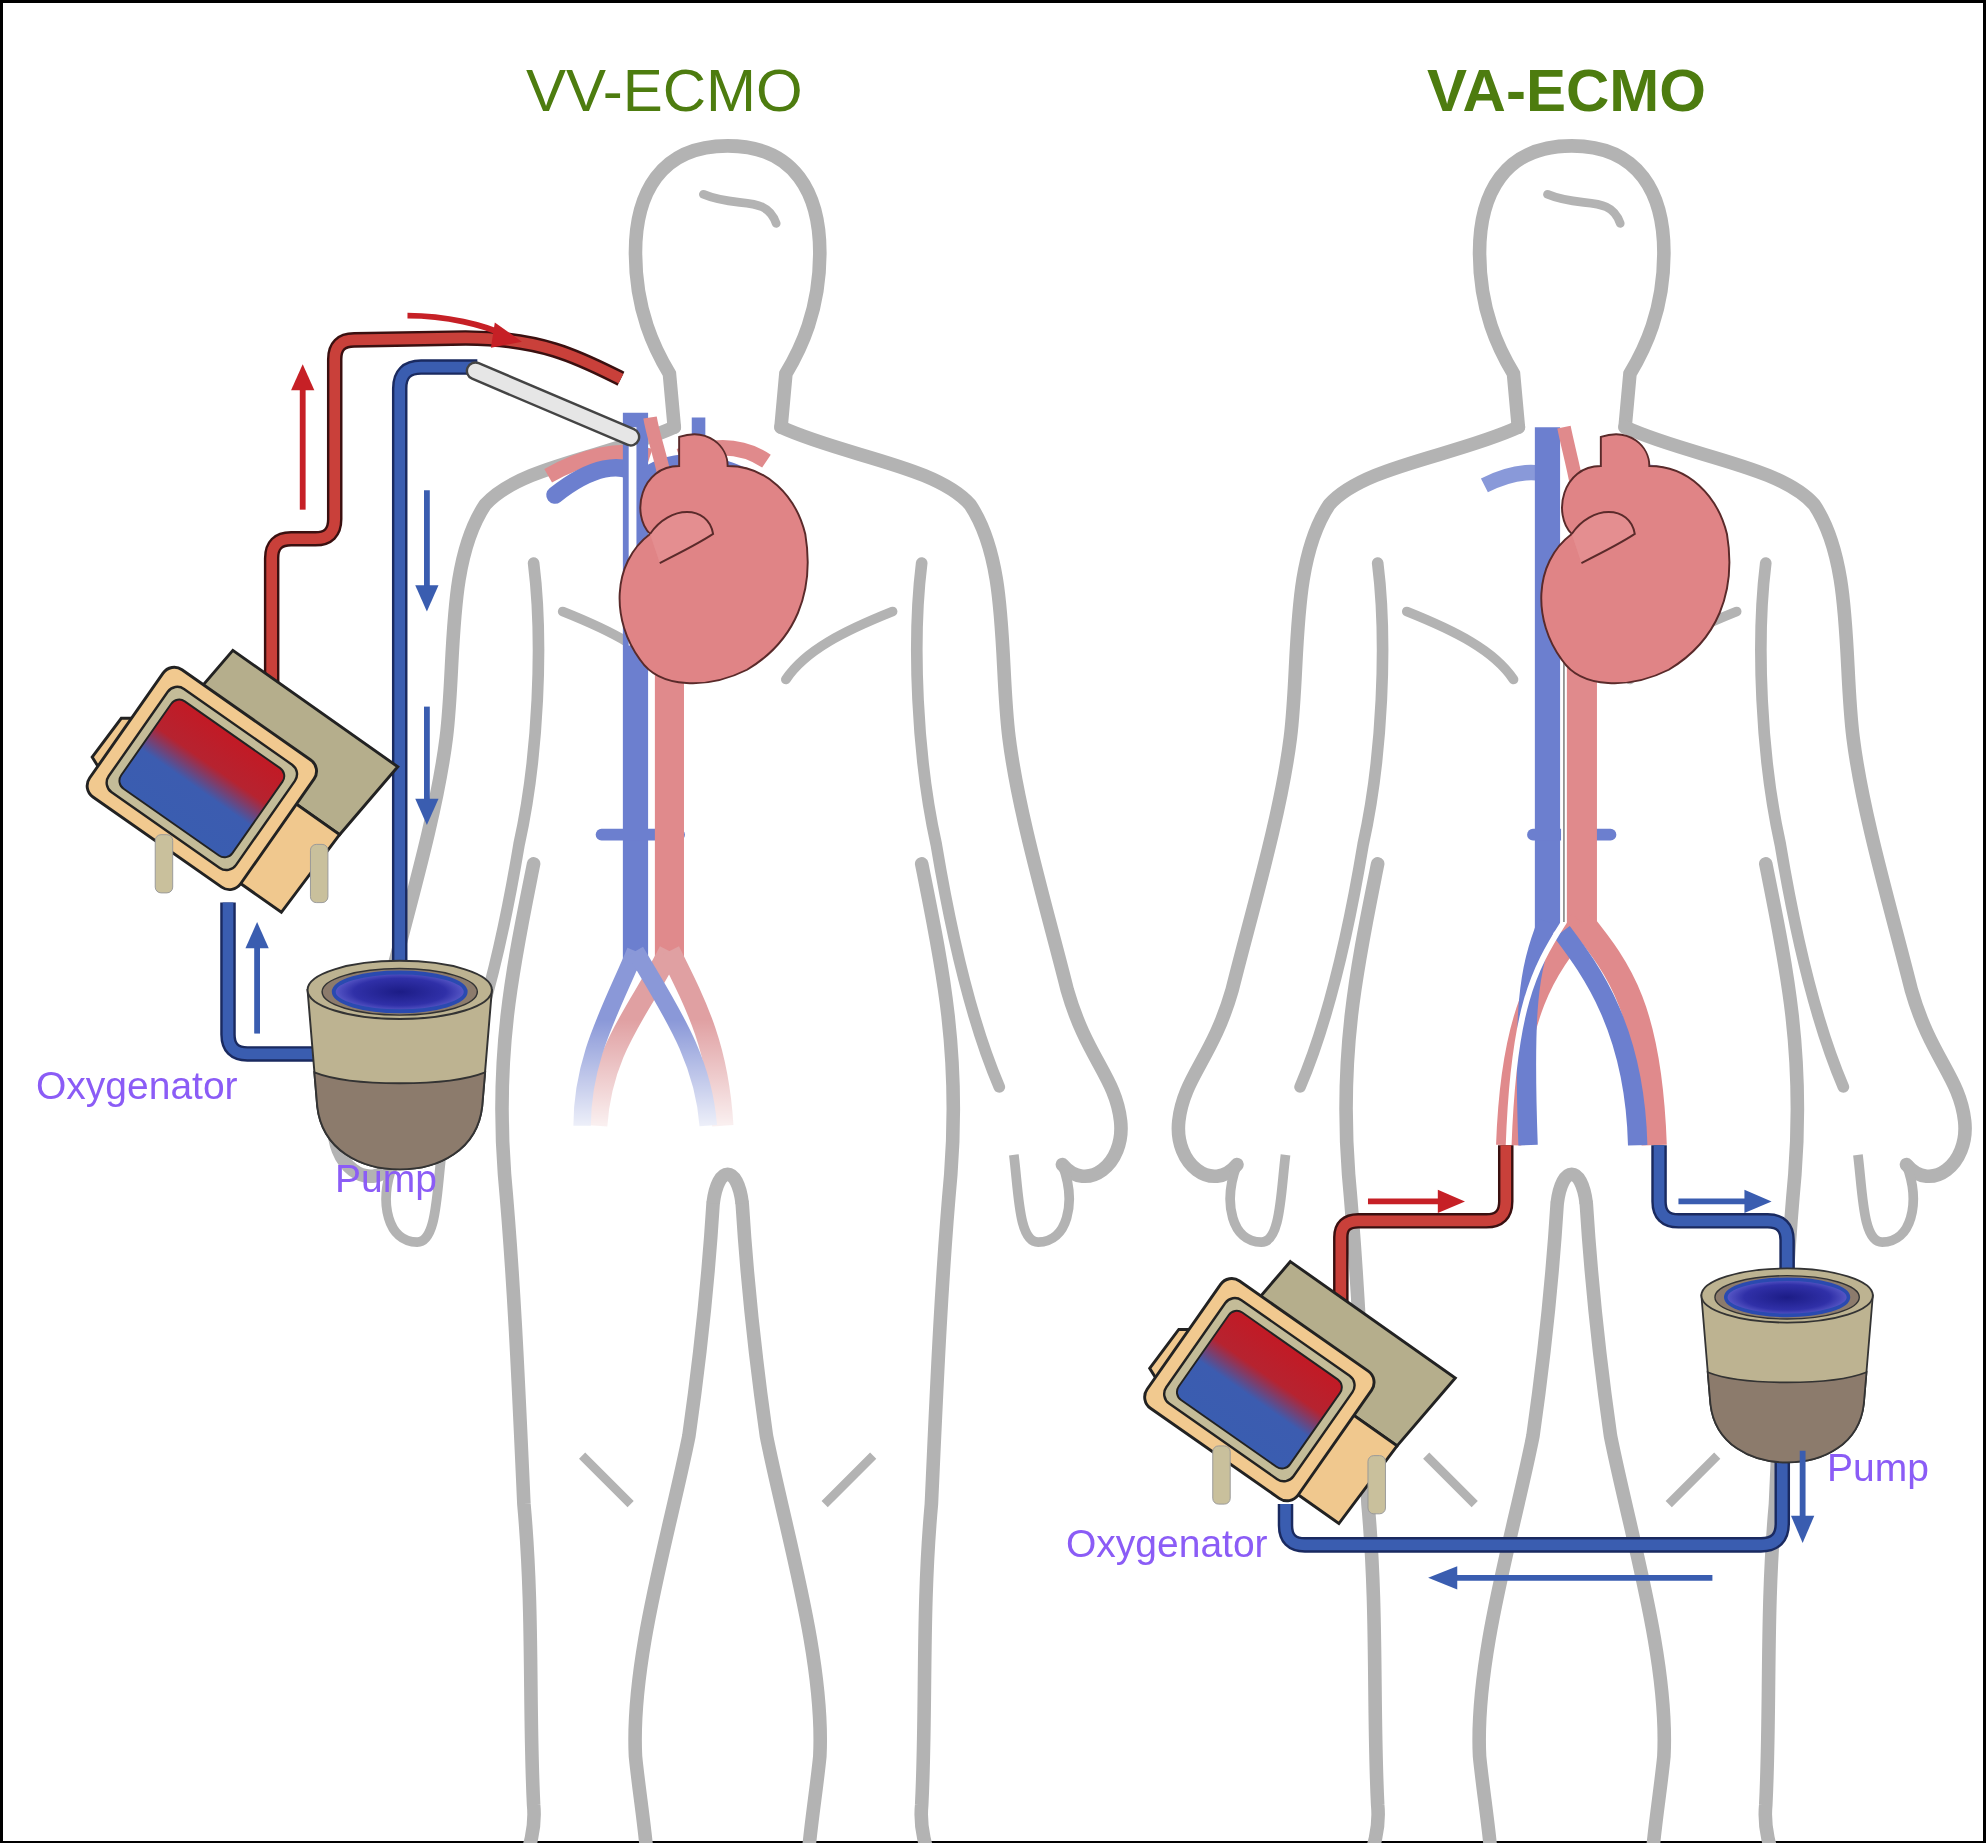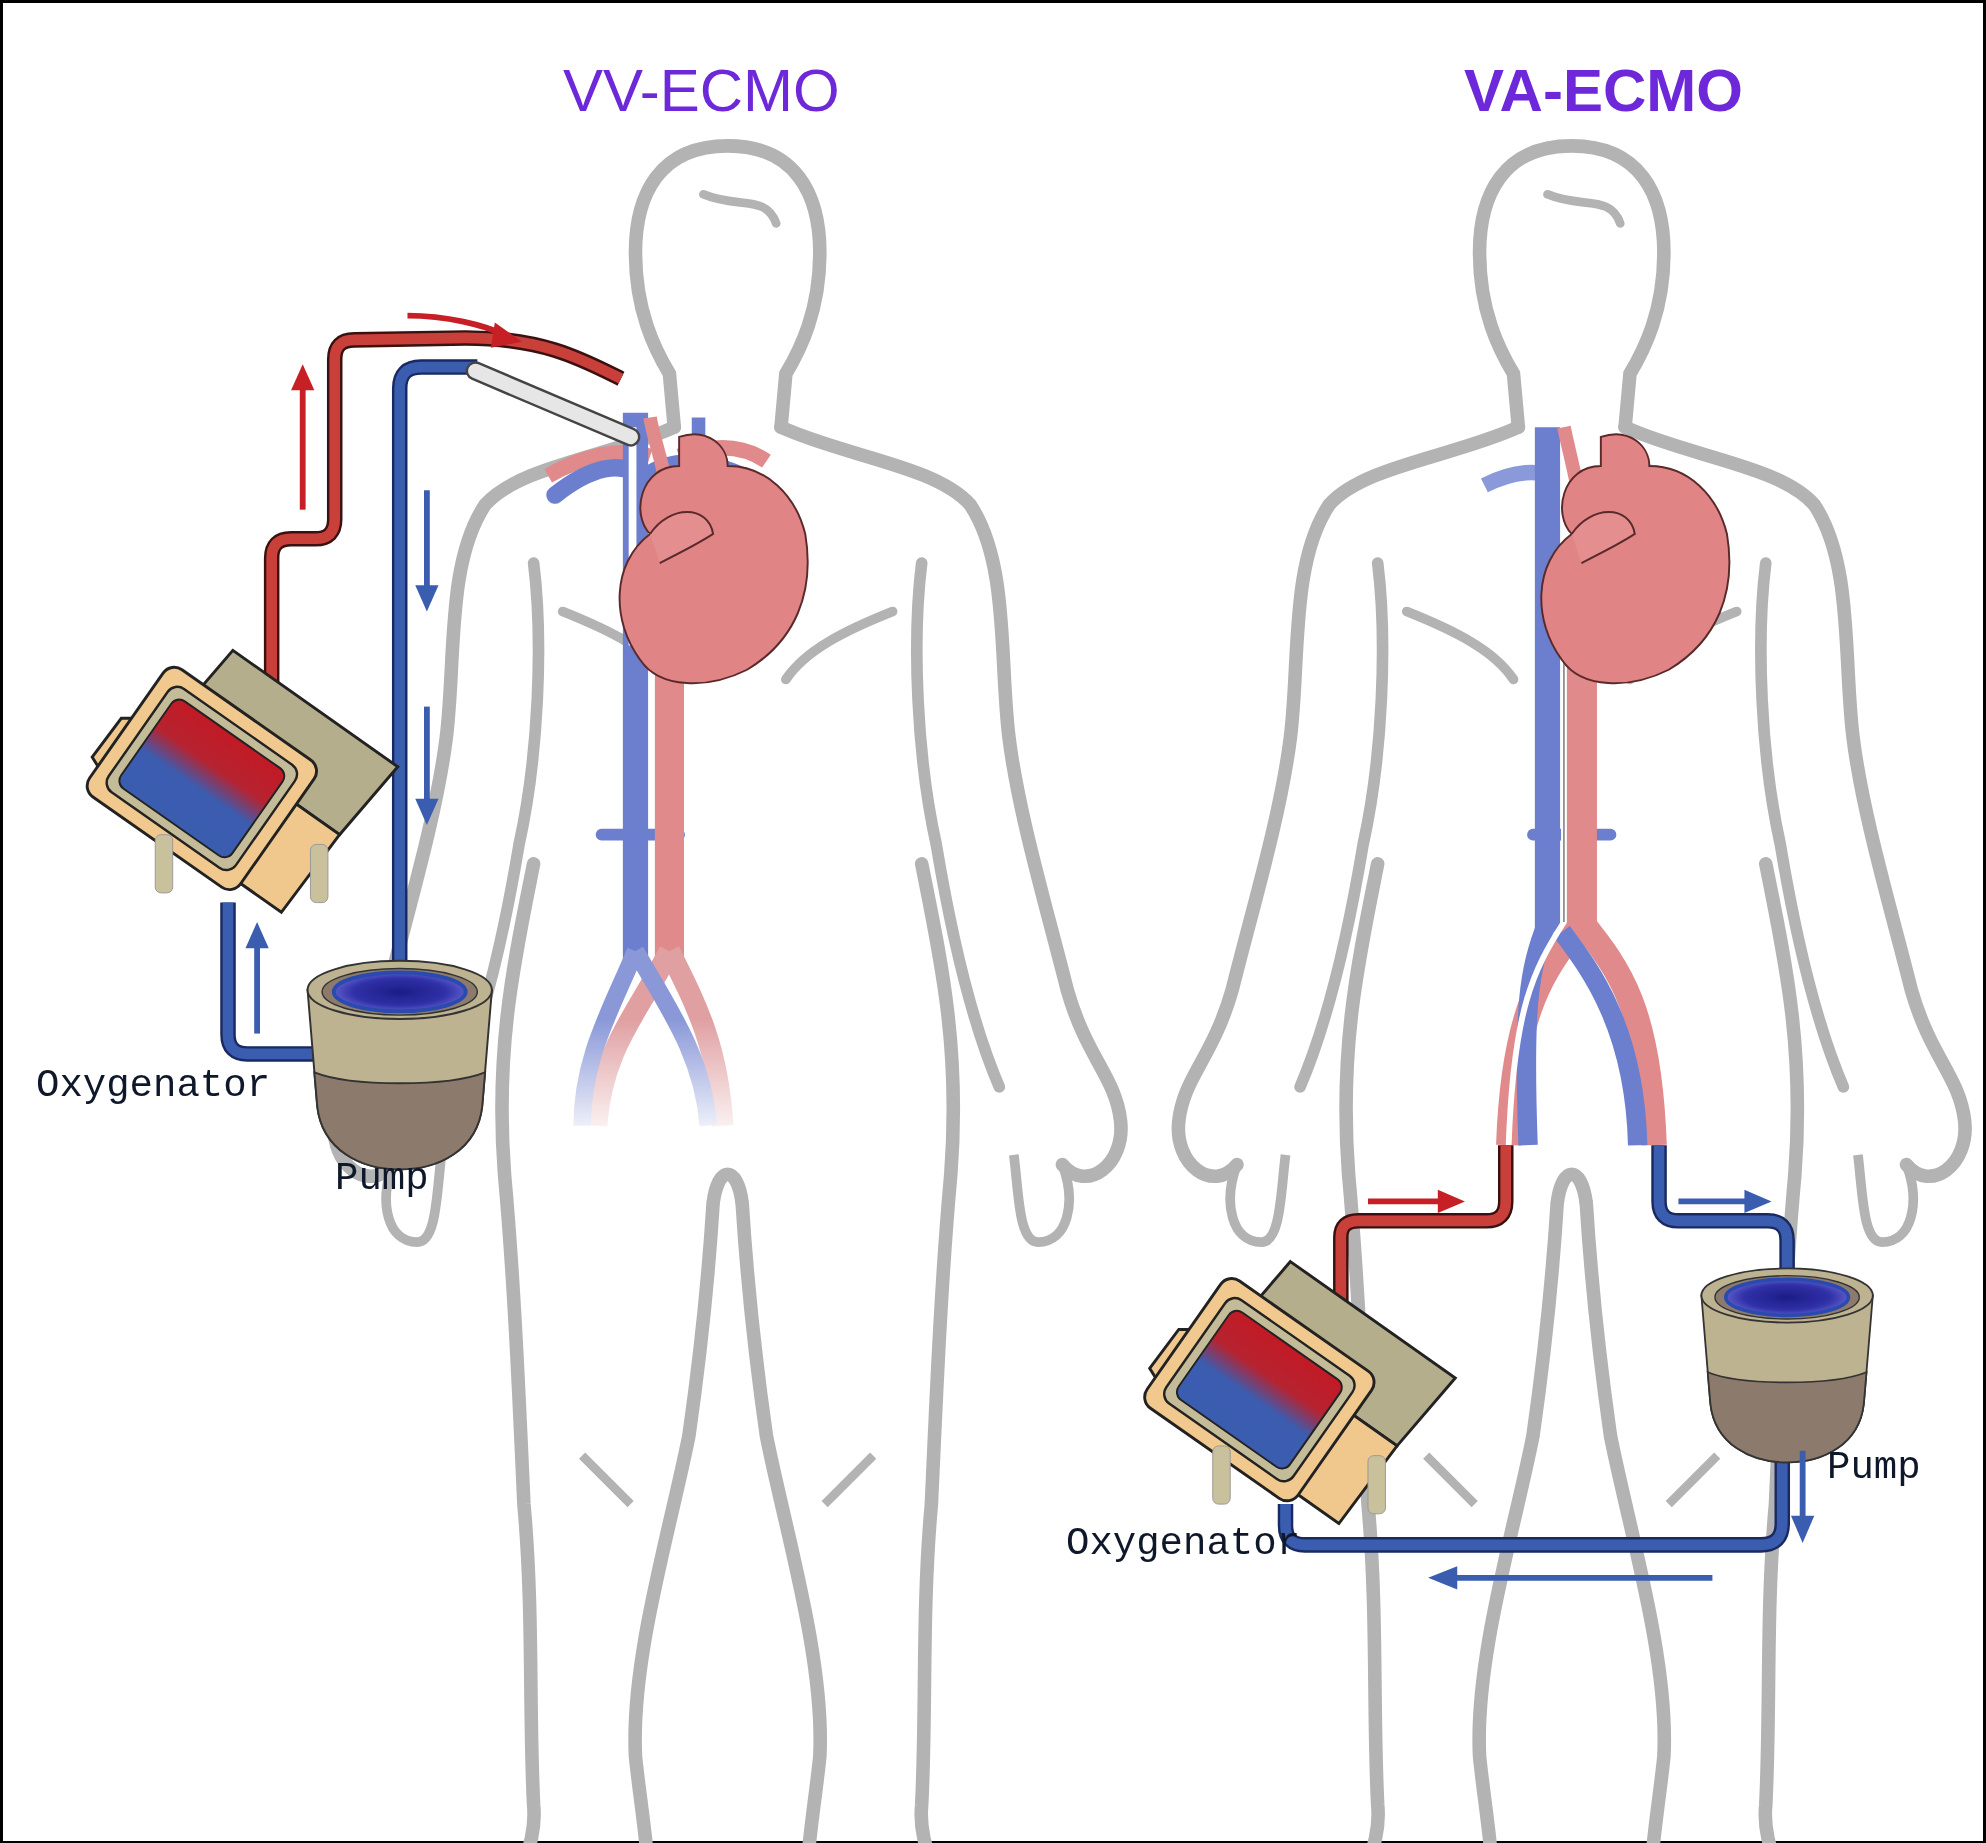--- a/index.html
+++ b/index.html
@@ -5,25 +5,25 @@
   html, body { margin: 0; padding: 0; background: #ffffff; }
   body { width: 1986px; height: 1844px; position: relative; overflow: hidden; }
   .frame {
     position: absolute; left: 0; top: 0; width: 1986px; height: 1844px;
     box-sizing: border-box; border: 3.9px solid #000; border-top-width: 3.9px;
     background: #fff;
   }
   svg.canvas { position: absolute; left: 0; top: 0; }
   .title {
     position: absolute; font-family: "Liberation Sans", sans-serif;
-    font-size: 60px; color: #6d28d9; letter-spacing: 0px; white-space: nowrap; margin-left: 37px;
+    font-size: 60px; color: #4d7c0f; letter-spacing: 0px; white-space: nowrap;
   }
   .label {
-    position: absolute; font-family: Liberation Mono, monospace;
-    font-size: 39px; color: #0f172a; white-space: nowrap;
+    position: absolute; font-family: Liberation Sans, sans-serif;
+    font-size: 39px; color: #8b5cf6; white-space: nowrap;
   }
   #title-vv { left: 526px; top: 56px; }
   #title-va { left: 1427px; top: 56px; font-weight: bold; }
   #lbl-oxy-vv { left: 36px; top: 1064px; }
   #lbl-pump-vv { left: 335px; top: 1157px; }
   #lbl-oxy-va { left: 1066px; top: 1522px; }
   #lbl-pump-va { left: 1827px; top: 1446px; }
 </style>
 </head>
 <body>

